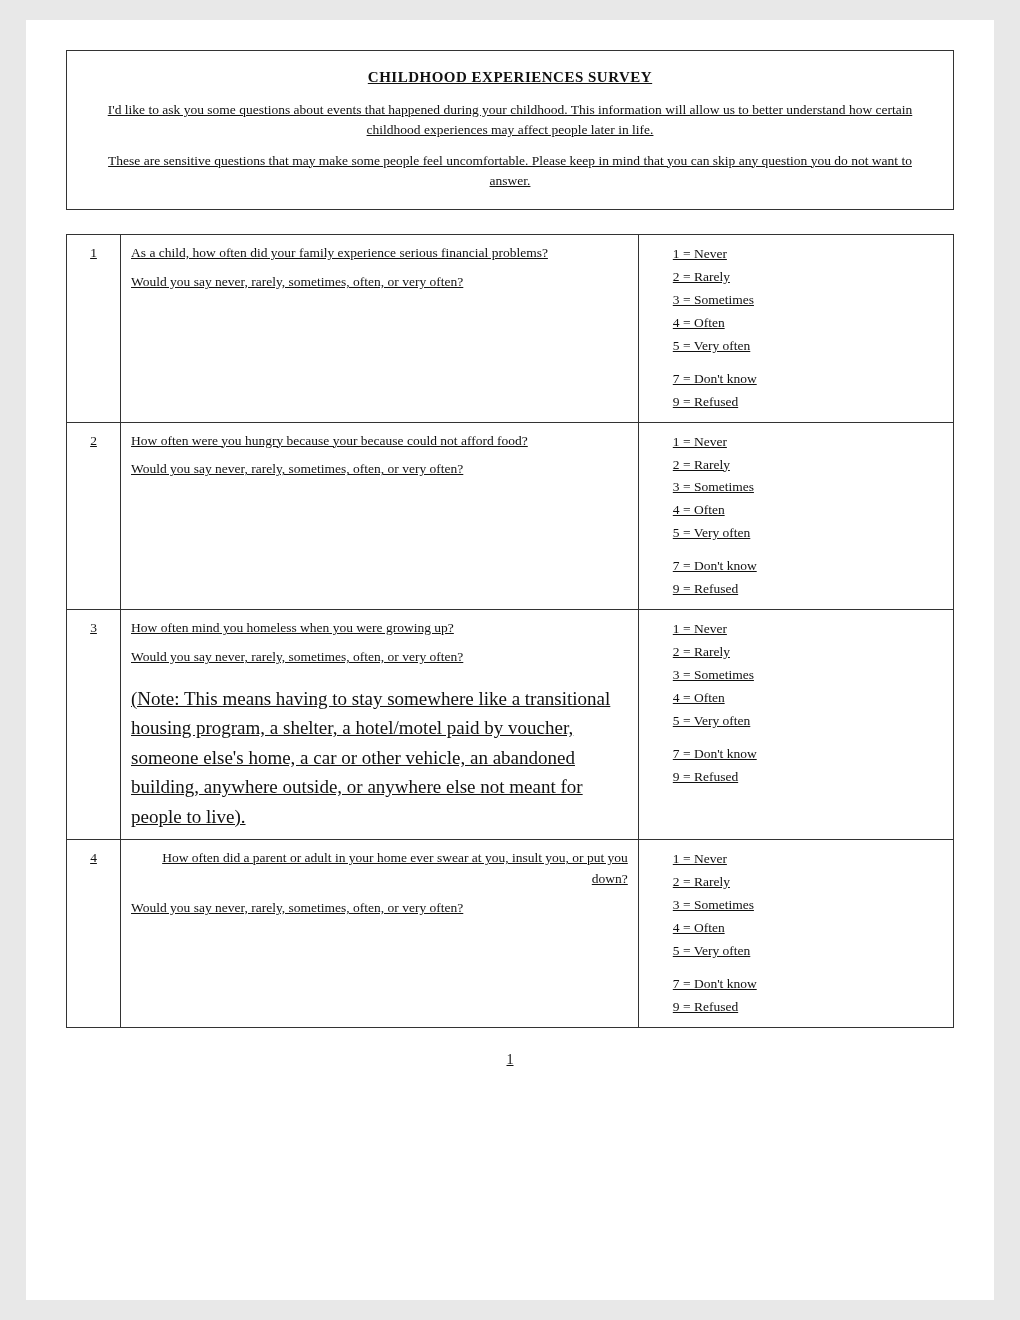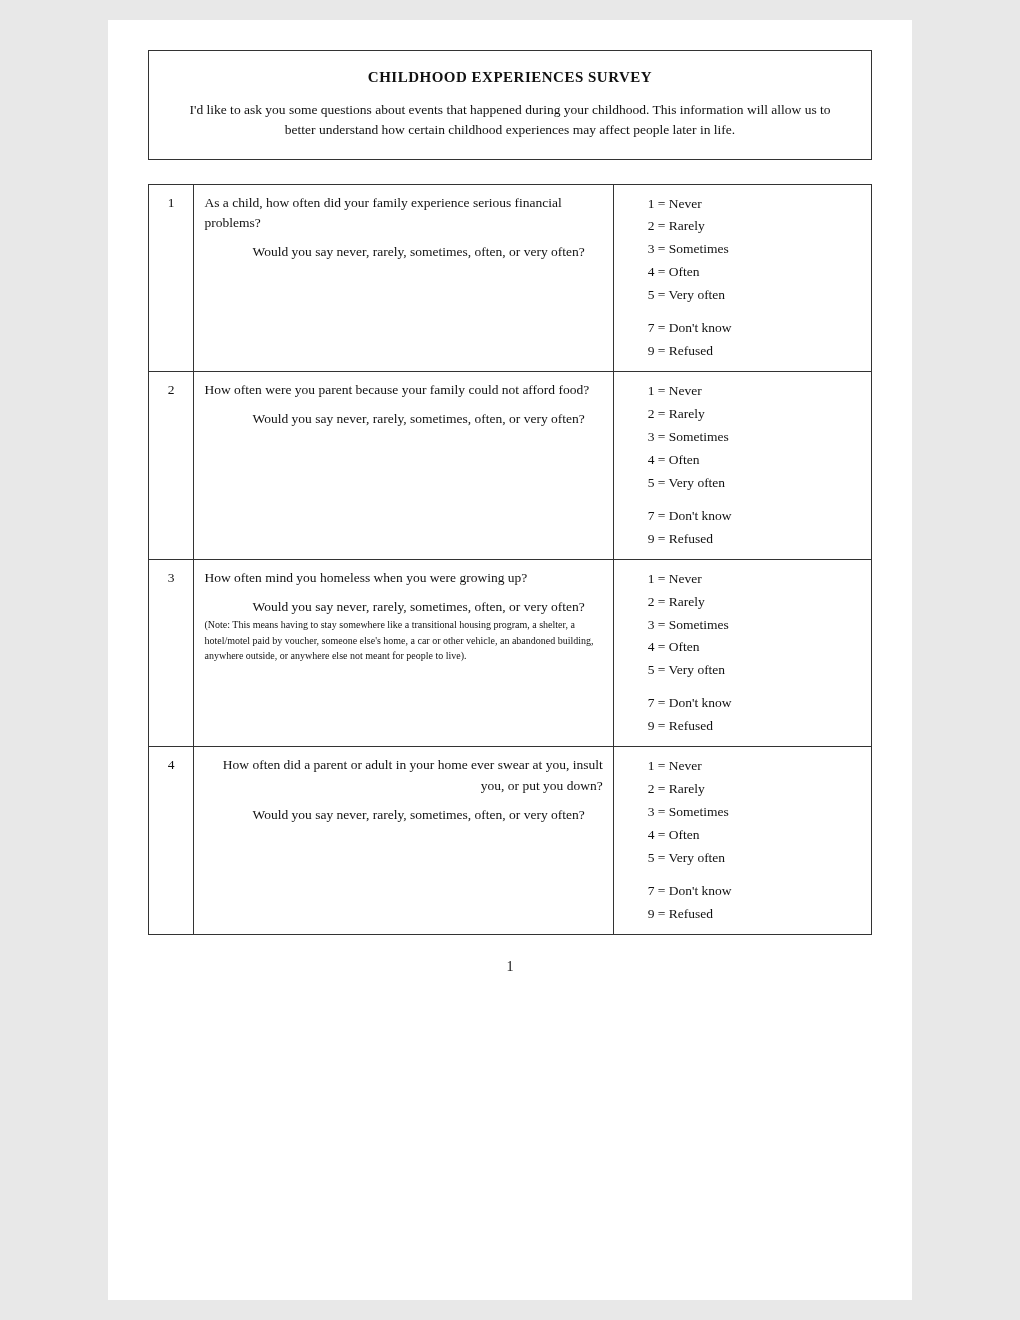--- a/index.html
+++ b/index.html
@@ -11,23 +11,24 @@
       background: #e8e8e8;
       font-family: "Times New Roman", Times, serif;
       font-size: 14px;
       display: flex;
       justify-content: center;
       padding: 20px;
       color: #111;
     }
     .page {
       background: #fff;
-      width: 804px;
+      width: 968px;
       min-height: 1280px;
       padding: 30px 40px;
+      text-decoration: underline;
     }
     .intro-box {
       border: 1px solid #333;
       padding: 18px 24px;
       margin-bottom: 24px;
       text-align: center;
     }
     .intro-box .title {
       font-weight: bold;
       font-size: 15px;
@@ -67,25 +68,24 @@
       width: 460px;
     }
     .survey-table .a-cell {
       width: 280px;
     }
     .q-text {
       margin-bottom: 8px;
     }
     .q-prompt {
       margin-bottom: 0;
-      margin-left: 48px;
     }
     .q-note {
-      margin-top: 0;
-      font-size: 10px;
+      margin-top: 16px;
+      font-size: 19px;
     }
     .a-options {
       line-height: 1.7;
       margin-left: 24px;
     }
     .a-options .spacer {
       height: 10px;
     }
 
     .page-num {
@@ -95,20 +95,21 @@
     }
   </style>
 </head>
 <body>
 
 <div class="page">
 
   <div class="intro-box">
     <div class="title">CHILDHOOD EXPERIENCES SURVEY</div>
     <p>I'd like to ask you some questions about events that happened during your childhood. This information will allow us to better understand how certain childhood experiences may affect people later in life.</p>
+    <p>These are sensitive questions that may make some people feel uncomfortable. Please keep in mind that you can skip any question you do not want to answer.</p>
   </div>
 
   <table class="survey-table">
 
     <tbody>
         <tr>
       <td class="num-cell">1</td>
       <td class="q-cell">
         <div class="q-text">As a child, how often did your family experience serious financial problems?</div>
         <div class="q-prompt">Would you say never, rarely, sometimes, often, or very often?</div>
@@ -123,21 +124,21 @@
           <div class="spacer"></div>
           <div>7 = Don't know</div>
           <div>9 = Refused</div>
         </div>
       </td>
     </tr>
 
     <tr>
       <td class="num-cell">2</td>
       <td class="q-cell">
-        <div class="q-text">How often were you parent because your family could not afford food?</div>
+        <div class="q-text">How often were you hungry because your because could not afford food?</div>
         <div class="q-prompt">Would you say never, rarely, sometimes, often, or very often?</div>
       </td>
       <td class="a-cell">
         <div class="a-options">
           <div>1 = Never</div>
           <div>2 = Rarely</div>
           <div>3 = Sometimes</div>
           <div>4 = Often</div>
           <div>5 = Very often</div>
           <div class="spacer"></div>

